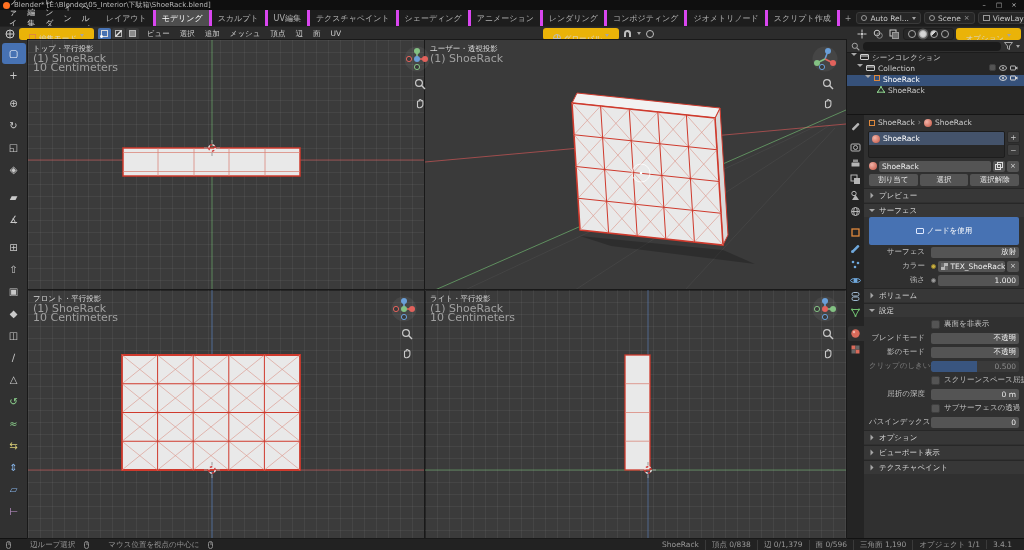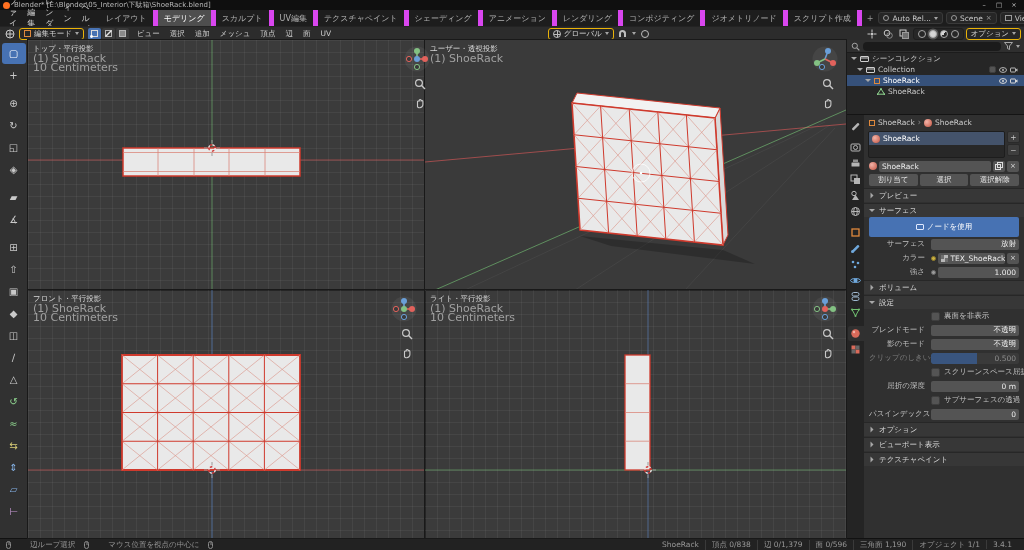--- a/index.html
+++ b/index.html
@@ -10,34 +10,34 @@
 
 .titlebar{height:10px;background:#0f0f0f;display:flex;align-items:center;gap:4px;padding:0 3px;font-size:7px;color:#b8b8b8}
 .app-logo{width:7px;height:7px;border-radius:50%;background:#ff7021;flex:none}
 .win-btns{margin-left:auto;display:flex;gap:1px}
 .win-btn{width:14px;text-align:center;font-size:6.5px;color:#c7c7c7;line-height:10px}
 
 
 .menubar{height:16px;background:#1d1d1d;display:flex;align-items:center;padding:0 4px;font-size:8px}
 .menu-item{padding:0 5px;color:#d2d2d2}
 .ws-tabs{display:flex;height:100%;margin-left:5px}
-.ws-tab{display:flex;align-items:center;padding:0 6px;color:#b2b2b2;border-right:5px solid #d946ef;white-space:nowrap}
+.ws-tab{display:flex;align-items:center;padding:0 6px;color:#b2b2b2;border-right:3px solid #d946ef;white-space:nowrap}
 .ws-tab.active{background:#4e4e4e;color:#fff}
 .ws-plus{display:flex;align-items:center;padding:0 5px;color:#9a9a9a}
 .topbar-right{margin-left:auto;display:flex;align-items:center;gap:3px;font-size:7.5px}
 .pill{display:flex;align-items:center;gap:3px;background:#262626;border:1px solid #3a3a3a;border-radius:3px;height:12px;padding:0 4px;color:#c9c9c9;white-space:nowrap}
 .dot-ico{width:6px;height:6px;border-radius:50%;border:1px solid #9a9a9a;flex:none}
 .sq-ico{width:7px;height:6px;border:1px solid #9a9a9a;flex:none}
 .xg{color:#9a9a9a;font-size:7px}
 .chev{width:0;height:0;border-left:2.5px solid transparent;border-right:2.5px solid transparent;border-top:3.5px solid #a5a5a5;flex:none}
 
 
 .toolheader{height:14px;background:#2c2c2c;display:flex;align-items:center;gap:2px;padding:0 3px;font-size:7.5px;border-top:1px solid #232323}
 .th-ico{width:14px;height:12px;display:flex;align-items:center;justify-content:center;border-radius:2px}
-.th-dd{display:flex;align-items:center;gap:3px;background:#272727;border-radius:3px;height:12px;padding:0 4px;border:1px solid #eab308;color:#d6d6d6;white-space:nowrap}
+.th-dd{display:flex;align-items:flex-start;gap:3px;background:#272727;border-radius:3px;height:12px;padding:0 4px;border:6px solid #eab308;color:#d6d6d6;white-space:nowrap}
 .cube-ico{width:7px;height:7px;border:1.2px solid #e0893c;flex:none}
 .selgroup{display:flex;gap:1px;margin:0 2px}
 .selbtn{width:13px;height:12px;background:#3a3a3a;border-radius:2px;display:flex;align-items:center;justify-content:center}
 .selbtn.active{background:#4772b3}
 .th-menu{padding:0 4px;color:#d0d0d0;white-space:nowrap}
 .sp{flex:1}
 .shade-group{display:flex;align-items:center;gap:3px;background:#272727;border-radius:3px;height:12px;padding:0 4px;border:1px solid #1e1e1e}
 .shade{width:8px;height:8px;border-radius:50%;border:1px solid #a9a9a9;flex:none}
 .shade.active{background:#d5d5d5;box-shadow:0 0 0 1.5px #565656}
 .shade.half{background:linear-gradient(135deg,#d5d5d5 50%,transparent 50%)}
@@ -69,21 +69,21 @@
 .vpl1{font-size:7.5px;color:#d8d8d8}
 .vpl2{font-size:11px;color:#a0a0a0}
 .nav-gizmo{position:absolute;right:8px;top:6px;z-index:2}
 .vp-tools{position:absolute;right:12px;top:38px;z-index:2;display:flex;flex-direction:column;gap:7px}
 
 
 .rightcol{width:178px;display:flex;flex-direction:column;border-left:1px solid #141414;background:#303030}
 .outliner{height:74px;background:#262626;font-size:7.5px;display:flex;flex-direction:column}
 .out-head{height:13px;background:#2f2f2f;display:flex;align-items:center;gap:3px;padding:0 4px;border-bottom:1px solid #1c1c1c}
 .searchbox{flex:1;height:9px;background:#1b1b1b;border-radius:4px}
-.out-row{height:11px;display:flex;align-items:center;gap:3px;padding-right:6px;color:#c9c9c9;white-space:nowrap}
+.out-row{height:11px;display:flex;align-items:flex-start;gap:3px;padding-right:6px;color:#c9c9c9;white-space:nowrap}
 .out-row.selected{background:#36517a;color:#fff}
 .ind0{padding-left:4px}.ind1{padding-left:10px}.ind2{padding-left:18px}.ind3{padding-left:30px}
 .row-icons{margin-left:auto;display:flex;gap:3px;align-items:center}
 .tri{width:0;height:0;border-left:3px solid transparent;border-right:3px solid transparent;border-top:3.5px solid #a8a8a8;flex:none}
 .tri.closed{transform:rotate(-90deg)}
 .ocube{width:6px;height:6px;border:1.2px solid #e0893c;flex:none}
 
 .props{flex:1;display:flex;background:#303030;min-height:0;border-top:1px solid #141414}
 .proptabs{width:17px;background:#242424;display:flex;flex-direction:column;align-items:center;padding-top:4px;gap:1px}
 .ptab{width:16px;height:15px;display:flex;align-items:center;justify-content:center;border-radius:2px 0 0 2px}
@@ -104,21 +104,21 @@
 .pvalue{flex:1;display:flex;align-items:center;gap:2px;min-width:0}
 .field{flex:1;height:11px;background:#545454;border-radius:2px;display:flex;align-items:center;justify-content:flex-end;color:#ececec;position:relative;min-width:0;padding:0 3px;white-space:nowrap;overflow:hidden}
 .field .fchev{position:absolute;right:3px}
 .field.left{justify-content:flex-start}
 .field.dim{background:#3a3a3a;color:#8d8d8d}
 .fillbar{position:absolute;left:0;top:0;bottom:0;width:52%;background:#39557f;border-radius:2px 0 0 2px}
 .field em{font-style:normal;position:relative;z-index:1}
 .checkbox{width:9px;height:9px;background:#545454;border:1px solid #3e3e3e;border-radius:2px;flex:none}
 .cb-label{color:#c2c2c2;padding-left:2px;white-space:nowrap}
 .btn{flex:1;height:12px;background:#545454;border-radius:2px;display:flex;align-items:center;justify-content:center;color:#e8e8e8;white-space:nowrap}
-.btn-blue{flex:1;height:20px;background:#4772b3;border-radius:2px;display:flex;align-items:center;justify-content:center;color:#fff;gap:3px}
+.btn-blue{flex:1;height:28px;background:#4772b3;border-radius:2px;display:flex;align-items:center;justify-content:center;color:#fff;gap:3px}
 .node-ico{width:8px;height:6px;border:1px solid #dfe9ff;border-radius:1px;flex:none}
 .panel-head{height:14px;background:#373737;display:flex;align-items:center;gap:4px;padding:0 5px;color:#dadada;border-top:1px solid #272727;margin-top:1px}
 .sock{width:5px;height:5px;border-radius:50%;flex:none}
 .sock.yellow{background:#c9b043;border:1px solid #8f7c2a}
 .sock.gray{background:#9a9a9a;border:1px solid #6a6a6a}
 .mini-ico{width:12px;height:11px;background:#545454;border-radius:2px;display:flex;align-items:center;justify-content:center;color:#ddd;flex:none;font-size:7px}
 .checker{width:7px;height:7px;background:conic-gradient(#b7b7b7 25%,#6e6e6e 0 50%,#b7b7b7 0 75%,#6e6e6e 0);flex:none}
 
 
 .statusbar{height:12px;background:#222;display:flex;align-items:center;padding:0 6px;gap:9px;font-size:7.5px;color:#989898;border-top:1px solid #111}

